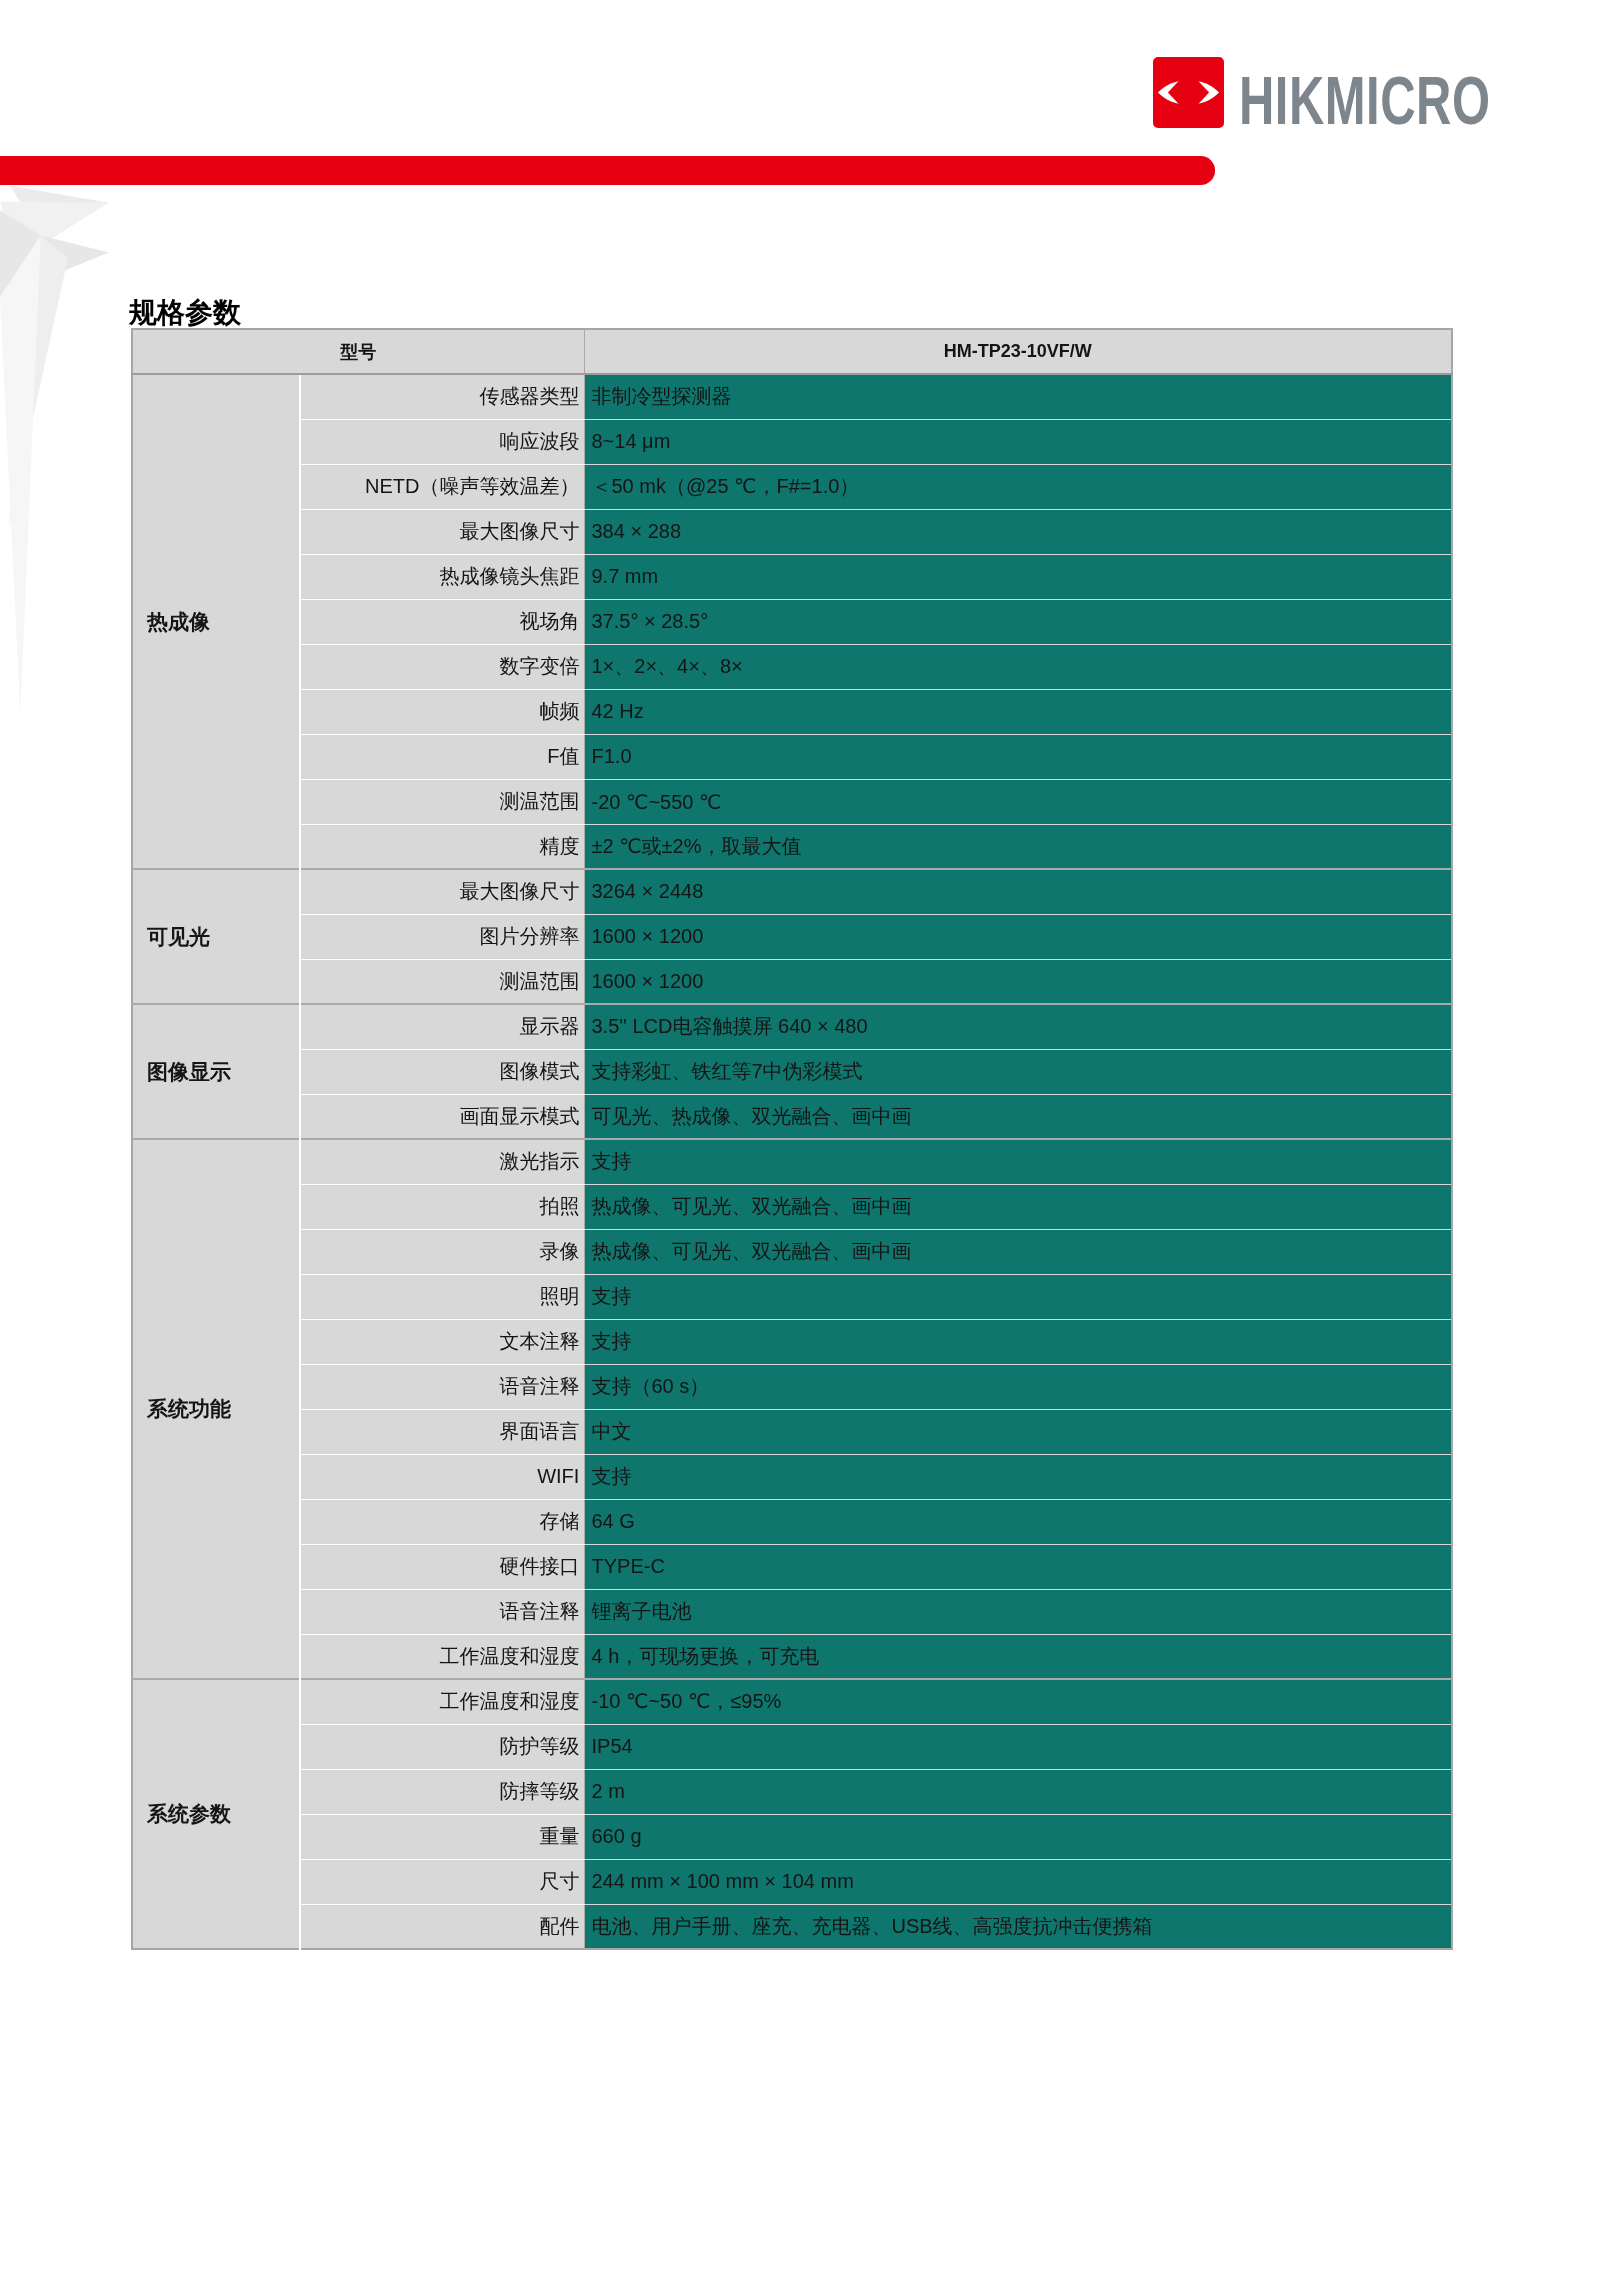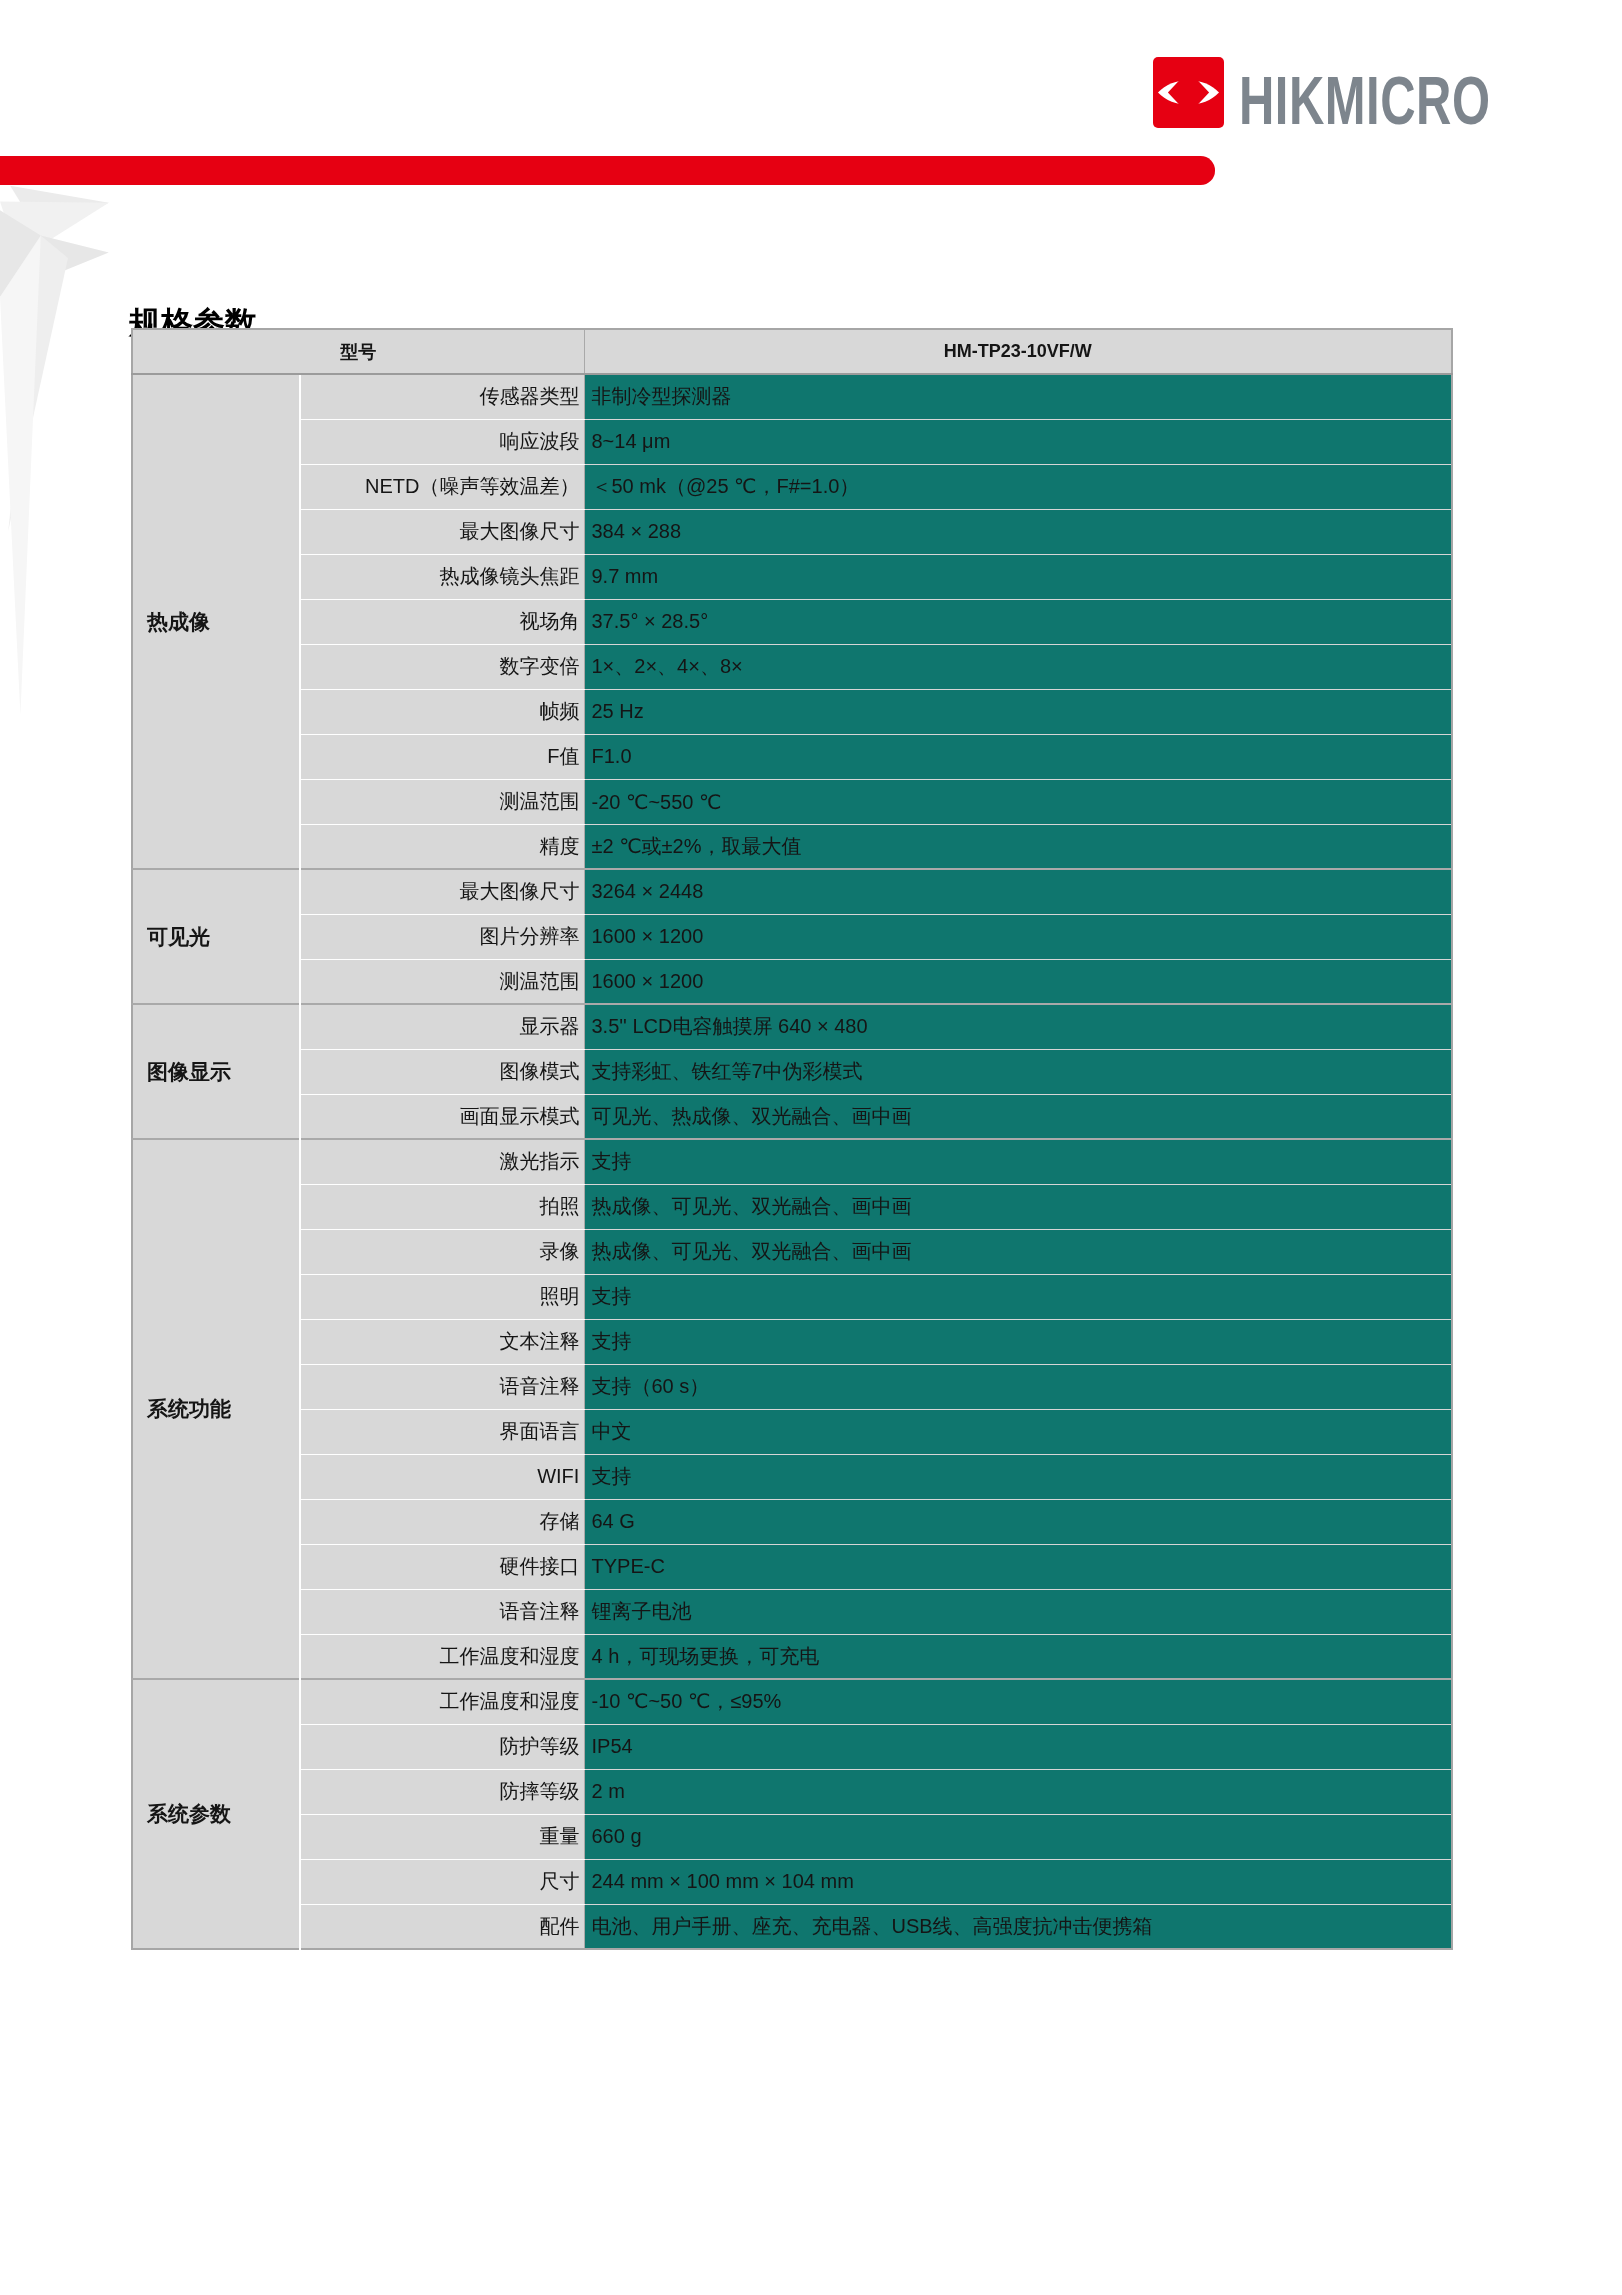--- a/index.html
+++ b/index.html
@@ -15,22 +15,22 @@
     transform:scaleX(0.72);transform-origin:left center;white-space:nowrap;
   }
   .red-bar{
     position:absolute;left:0;top:156px;width:1215px;height:29px;
     border-radius:0 14.3px 14.3px 0;
   }
   
   .deco{position:absolute;left:0;top:170px;width:136px;height:573px;}
   
   .page-title{
-    position:absolute;left:129px;top:281px;
-    font-size:32px;font-weight:bold;color:#000;
+    position:absolute;left:129px;top:275px;
+    font-size:28px;font-weight:bold;color:#000;
   }
   
   .spec-table{
     position:absolute;left:131px;top:328px;width:1321px;
     border-collapse:collapse;table-layout:fixed;
     border:2px solid #a6a6a6;
   }
   .spec-table td{
     height:45px;box-sizing:border-box;vertical-align:middle;
     font-size:20px;padding:0 4.1px 0 12.3px;white-space:nowrap;overflow:hidden;
@@ -109,21 +109,21 @@
       <tr>
         <td class="label">视场角</td>
         <td class="value">37.5° × 28.5°</td>
       </tr>
       <tr>
         <td class="label">数字变倍</td>
         <td class="value">1×、2×、4×、8×</td>
       </tr>
       <tr>
         <td class="label">帧频</td>
-        <td class="value">25 Hz</td>
+        <td class="value">42 Hz</td>
       </tr>
       <tr>
         <td class="label">F值</td>
         <td class="value">F1.0</td>
       </tr>
       <tr>
         <td class="label">测温范围</td>
         <td class="value">-20 ℃~550 ℃</td>
       </tr>
       <tr>

